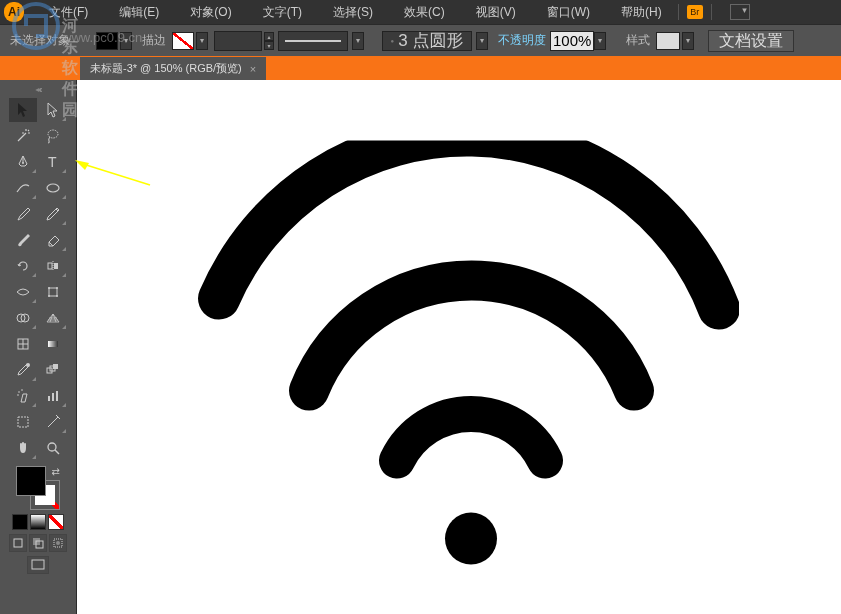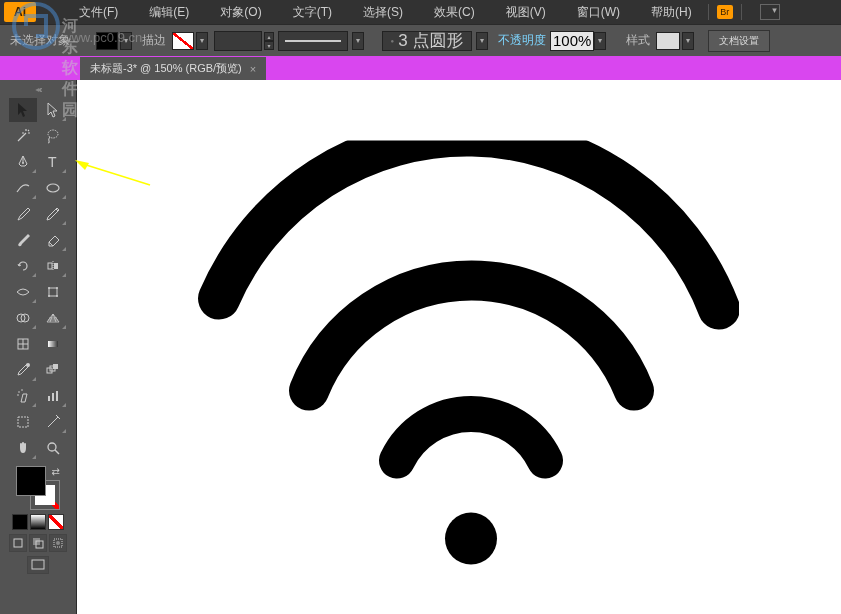--- a/index.html
+++ b/index.html
@@ -1,20 +1,20 @@
 <!DOCTYPE html>
 <html><head>
 <meta charset="utf-8">
 <style>
 * { margin: 0; padding: 0; box-sizing: border-box; font-family: "Microsoft YaHei", Arial, sans-serif; }
 body { background: #4a4a4a; width: 841px; height: 614px; overflow: hidden; position: relative; }
 
 
 .menu-bar { height: 24px; background: #323232; display: flex; align-items: center; padding: 0 4px; color: #ccc; font-size: 12px; }
-.ai-logo { width: 32px; height: 20px; background: #ff9a00; color: #3a2100; font-weight: bold; display: flex; align-items: center; justify-content: center; border-radius: 2px; margin-right: 20px; font-size: 12px; }
+.ai-logo { width: 20px; height: 20px; background: #ff9a00; color: #3a2100; font-weight: bold; display: flex; align-items: center; justify-content: center; border-radius: 9px; margin-right: 2px; font-size: 12px; }
 .menu-item { padding: 0 8px; cursor: pointer; margin-left: 15px; }
 .menu-sep { width: 1px; height: 16px; background: #555; margin: 0 8px; }
 .menu-badge { width: 16px; height: 14px; background: #ff9a00; color: #3a2100; font-size: 9px; display: flex; align-items: center; justify-content: center; border-radius: 2px; }
 .menu-dropdown-icon { width: 20px; height: 16px; border: 1px solid #666; margin-left: 10px; position: relative; }
 .menu-dropdown-icon::after { content: "▾"; position: absolute; right: 2px; top: 0; font-size: 9px; color: #aaa; }
 
 
 .watermark { position: absolute; top: 0; left: 0; z-index: 100; pointer-events: none; }
 .watermark-logo { width: 48px; height: 48px; position: absolute; top: 2px; left: 12px; }
 .watermark-text { position: absolute; top: 16px; left: 62px; font-size: 16px; font-weight: bold; color: rgba(200,200,200,0.5); letter-spacing: 1px; }
@@ -26,26 +26,26 @@
 .swatch { width: 22px; height: 18px; border: 1px solid #222; margin: 0 2px; display: inline-block; }
 .swatch.black { background: #000; }
 .swatch.none { background: #fff; position: relative; }
 .swatch.none::after { content: ""; position: absolute; top: 0; left: 0; right: 0; bottom: 0; background: linear-gradient(to top right, transparent 45%, red 45%, red 55%, transparent 55%); }
 .dropdown-btn { width: 12px; height: 18px; background: #3a3a3a; color: #aaa; font-size: 8px; display: flex; align-items: center; justify-content: center; border: 1px solid #222; margin-right: 6px; }
 .stroke-select { background: #3a3a3a; color: #ccc; border: 1px solid #222; height: 20px; width: 48px; font-size: 15px; padding: 0 2px; }
 .stroke-line { width: 70px; height: 20px; background: #3a3a3a; border: 1px solid #222; margin: 0 4px; display: flex; align-items: center; justify-content: center; }
 .stroke-line-inner { width: 56px; height: 2px; background: #ccc; }
 .opacity-label { color: #7dd3fc; }
 .style-swatch { width: 24px; height: 18px; background: #ddd; border: 1px solid #222; margin: 0 2px; }
-.doc-setup-btn { background: #5a5a5a; color: #ddd; border: 1px solid #333; height: 22px; padding: 0 10px; font-size: 10px; margin-left: 8px; }
+.doc-setup-btn { background: #5a5a5a; color: #ddd; border: 1px solid #333; height: 22px; padding: 0 10px; font-size: 16px; margin-left: 8px; }
 .spinner { display: flex; flex-direction: column; margin-left: 2px; }
 .spinner-btn { width: 10px; height: 9px; background: #3a3a3a; border: 1px solid #222; font-size: 6px; color: #aaa; display: flex; align-items: center; justify-content: center; }
 
 
-.tab-bar { height: 24px; background: #d946ef; display: flex; align-items: flex-end; padding-left: 80px; }
+.tab-bar { height: 24px; background: #f97316; display: flex; align-items: flex-end; padding-left: 80px; }
 .doc-tab { background: #535353; color: #ddd; font-size: 11px; padding: 4px 10px; display: flex; align-items: center; gap: 8px; }
 .tab-close { font-size: 11px; color: #aaa; cursor: pointer; }
 
 
 .main-area { display: flex; height: calc(614px - 80px); }
 
 
 .tools-panel { width: 77px; background: #535353; border-right: 1px solid #2a2a2a; padding: 4px 2px; }
 .tools-collapse { height: 10px; display: flex; justify-content: center; align-items: center; margin-bottom: 4px; }
 .tools-collapse-icon { font-size: 8px; color: #888; letter-spacing: -2px; }

